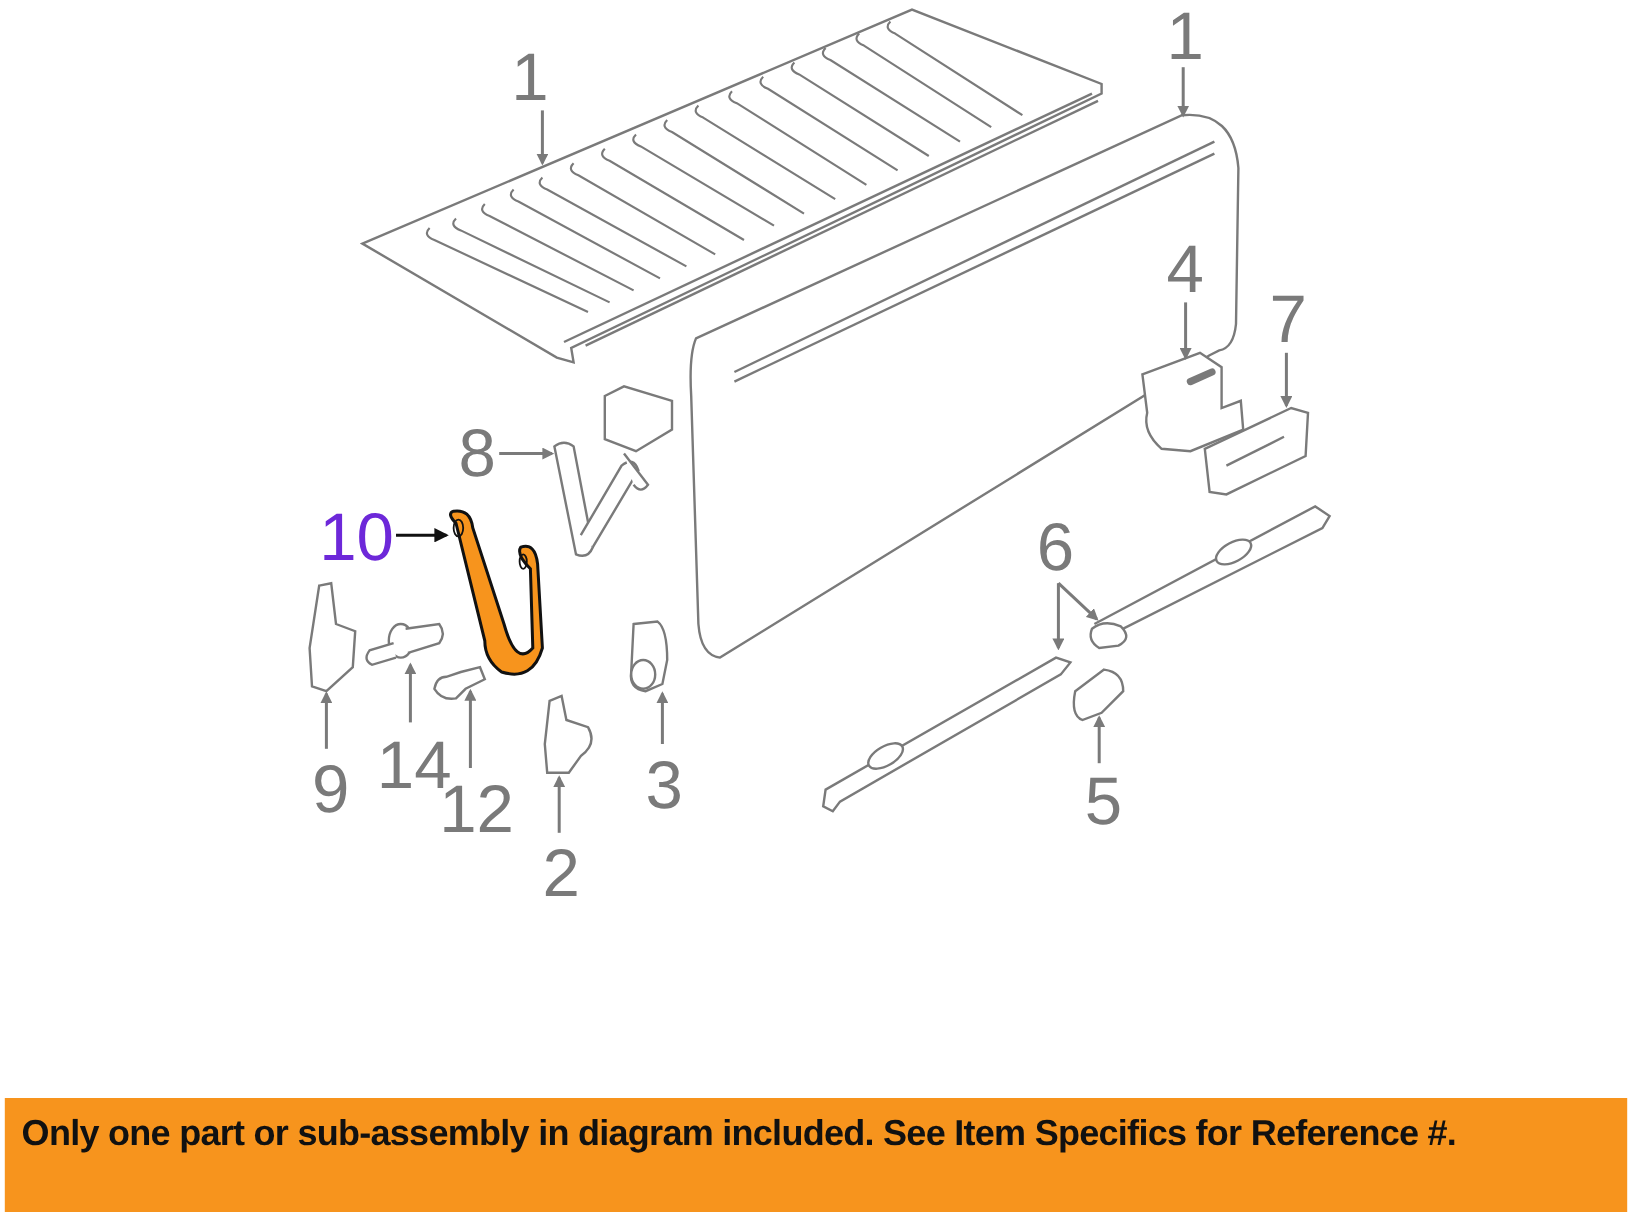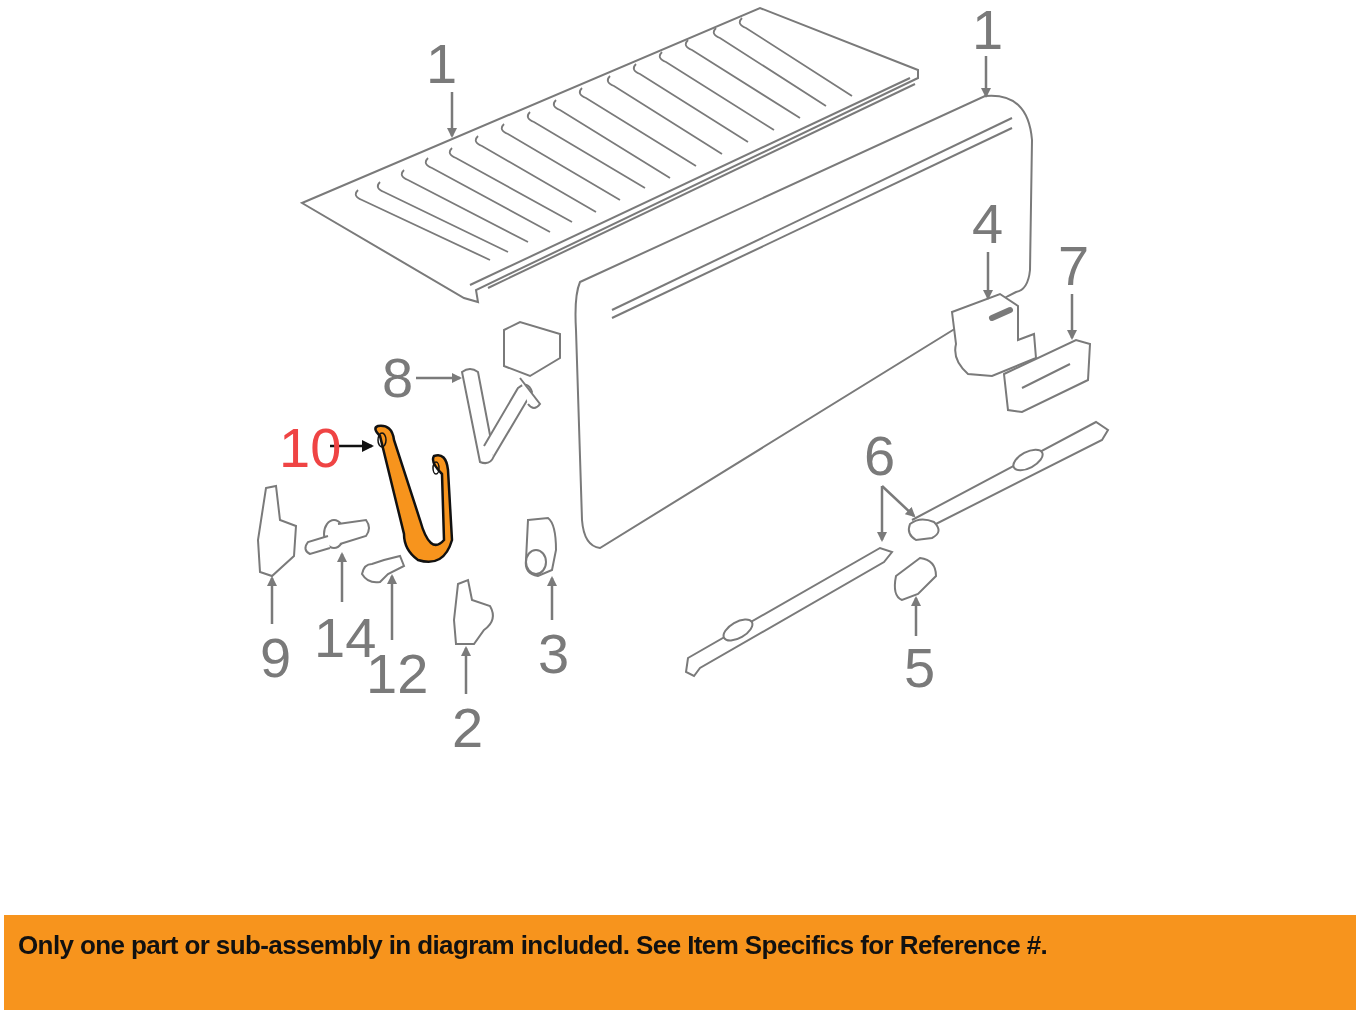--- a/index.html
+++ b/index.html
@@ -1,21 +1,21 @@
 <!DOCTYPE html>
 <html><head>
 <meta charset="utf-8">
 <style>
   html, body { margin: 0; padding: 0; background: #ffffff; }
   body { width: 1362px; height: 1010px; position: relative; overflow: hidden; font-family: "Liberation Sans", sans-serif; }
   #diagram { position: absolute; left: 0; top: 0; width: 1362px; height: 915px; }
   .callout { position: absolute; font-family: "Liberation Sans", sans-serif; font-size: 56px; line-height: 1; color: #7a7a7a; font-weight: 400; }
-  .callout.active { color: #ef4444; margin-left: 13px; }
+  .callout.active { color: #6d28d9; }
   #banner { position: absolute; left: 4px; top: 915px; width: 1352px; height: 95px; background: #F7941D; box-sizing: border-box; padding: 10px 0 0 14px; }
-  #banner .line { font-family: "Liberation Sans", sans-serif; font-weight: 700; font-size: 26px; color: #111; line-height: 40px; white-space: nowrap; letter-spacing: -0.6px; }
+  #banner .line { font-family: "Liberation Sans", sans-serif; font-weight: 700; font-size: 30px; color: #111; line-height: 40px; white-space: nowrap; letter-spacing: -0.6px; }
 </style>
 </head>
 <body>
 
 <div id="diagram">
   <svg width="1362" height="915" viewBox="0 0 1362 915" xmlns="http://www.w3.org/2000/svg">
     <defs>
       <marker id="ah" markerWidth="10" markerHeight="10" refX="8" refY="5" orient="auto" markerUnits="userSpaceOnUse">
         <path d="M0,0 L10,5 L0,10 Z" fill="#7a7a7a"></path>
       </marker>

